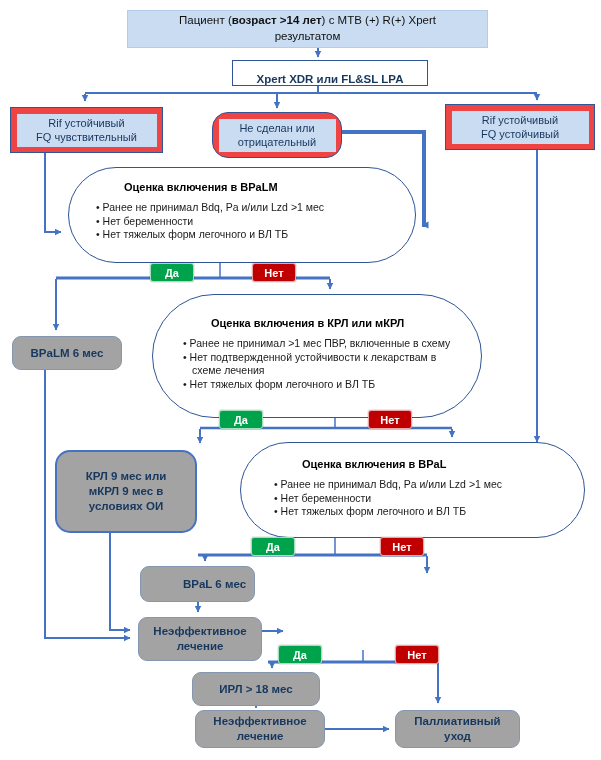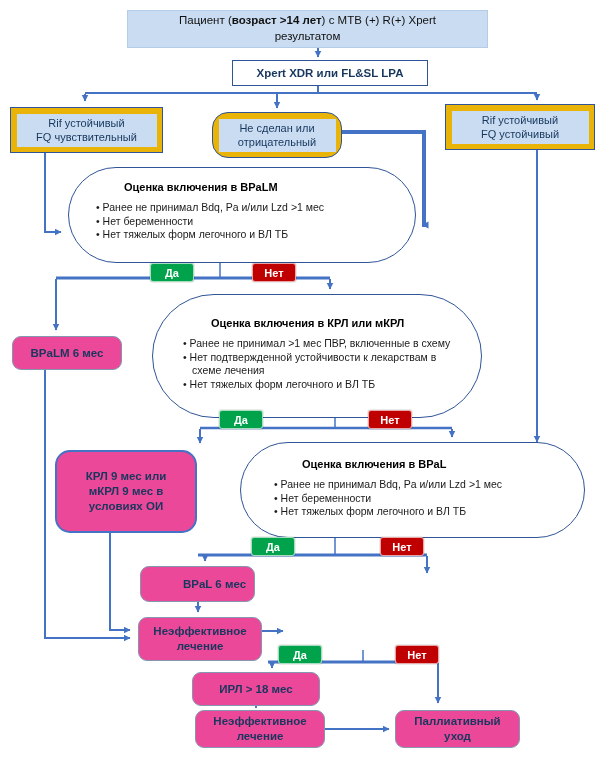--- a/index.html
+++ b/index.html
@@ -11,24 +11,24 @@
   svg.wires { position:absolute; left:0; top:0; z-index:1; }
   .node { z-index:2; }
 
   .patient {
     background:#c9dcf1; border:1px solid #b3cde9; color:#111;
     font-size:11.5px; line-height:1.35; text-align:center;
     display:flex; align-items:center; justify-content:center; padding:2px 38px;
   }
   .testbox {
     background:#fff; border:1.5px solid #2f5597; color:#17375e;
-    font-weight:bold; font-size:11.5px; display:flex; align-items:center; justify-content:center;
+    font-weight:bold; font-size:11.5px; display:flex; align-items:flex-end; justify-content:center;
   }
   .branch {
-    background:#eab308; border:1.5px solid #2f5597;
+    background:#ef4444; border:1.5px solid #2f5597;
     display:flex; align-items:center; justify-content:center;
   }
   .branch .inner {
     background:#c9dcf1; width:calc(100% - 11px); height:calc(100% - 11px);
     display:flex; flex-direction:column; align-items:center; justify-content:center;
     color:#17375e; font-size:11px; line-height:1.3; text-align:center;
   }
   .ellipse {
     background:#fff; border:1.5px solid #2f5597; color:#000;
   }
@@ -41,21 +41,21 @@
   .ellipse .ebullets .bullet::before { content:"• "; }
   .badge {
     color:#fff; font-weight:bold; font-size:11px; text-align:center;
     border-radius:3px; line-height:18px; height:19px;
     border:1px solid rgba(255,255,255,.65); box-shadow:0 0 0 1px rgba(0,0,0,.08);
     z-index:3;
   }
   .yes { background:#00a24c; }
   .no  { background:#c00000; }
   .rbox {
-    background:#ec4899; border:1.5px solid #8496b0; border-radius:9px;
+    background:#a3a3a3; border:1.5px solid #8496b0; border-radius:9px;
     color:#17375e; font-weight:bold; font-size:11.5px; line-height:1.3;
     display:flex; align-items:center; justify-content:center; text-align:center;
     padding:2px 6px;
   }
   .rbox.strong { border:2px solid #4472c4; border-radius:15px; }
 </style>
 </head>
 <body>
 
 <div class="canvas">

